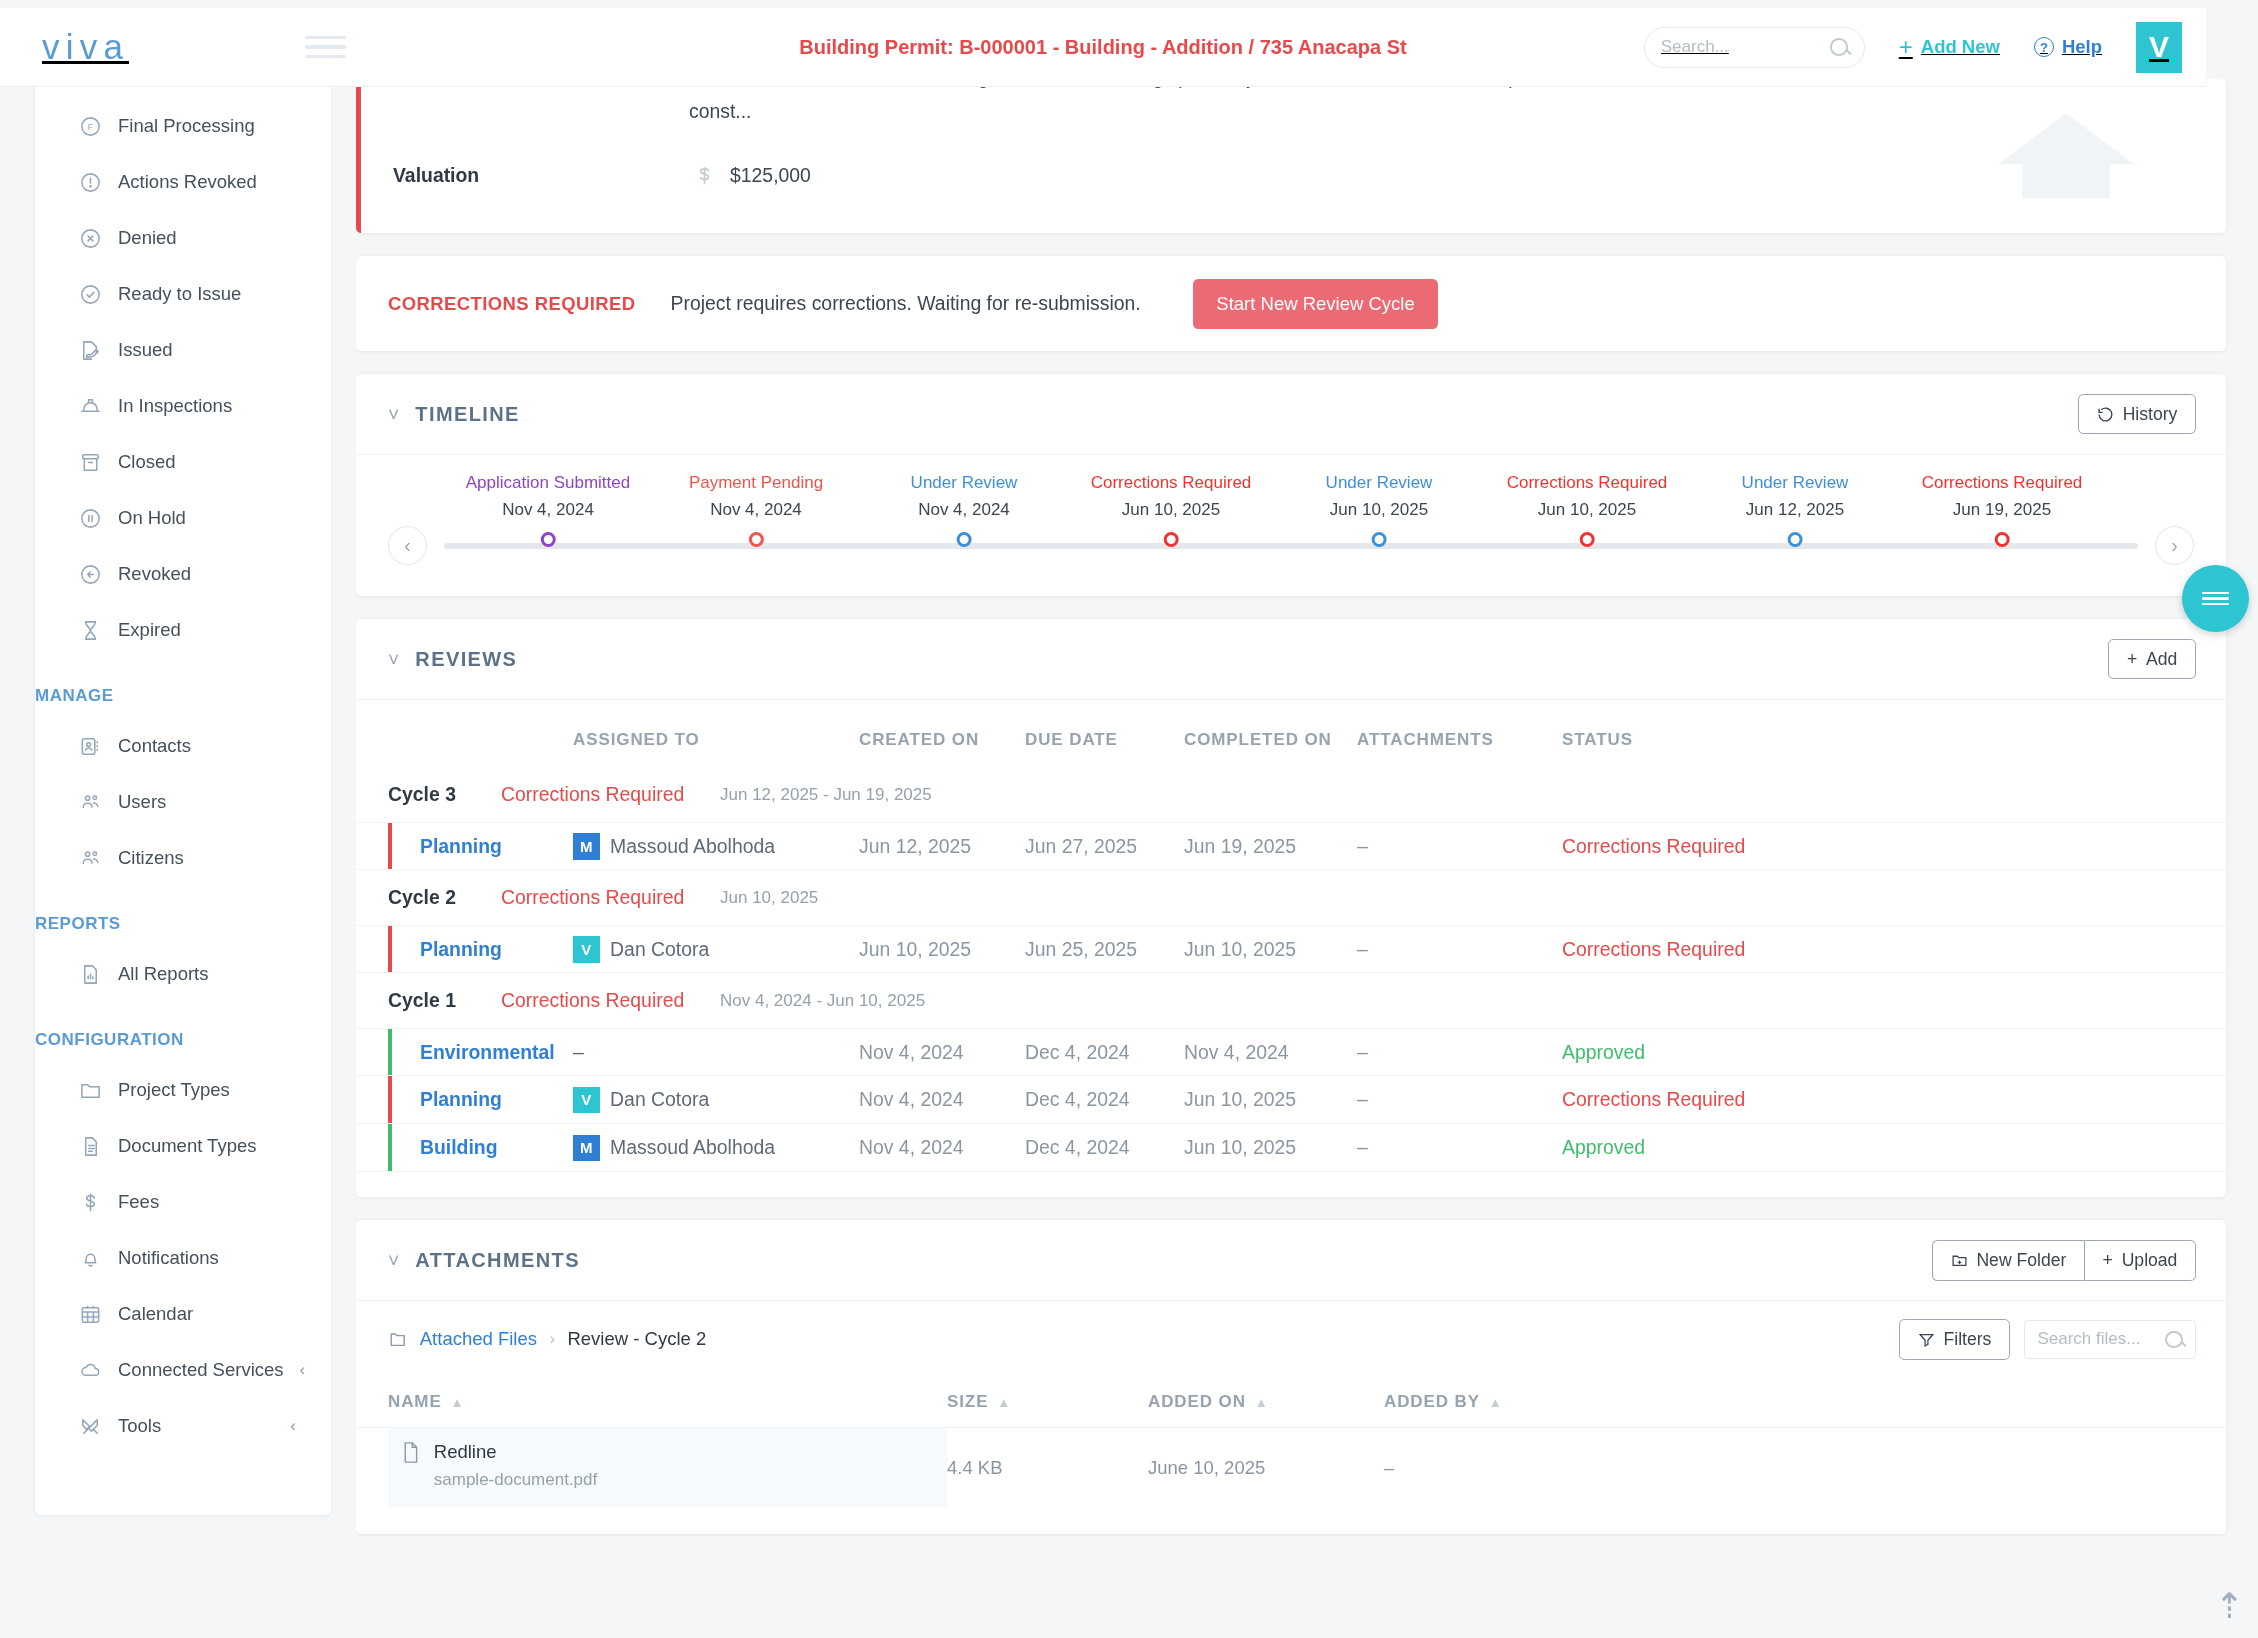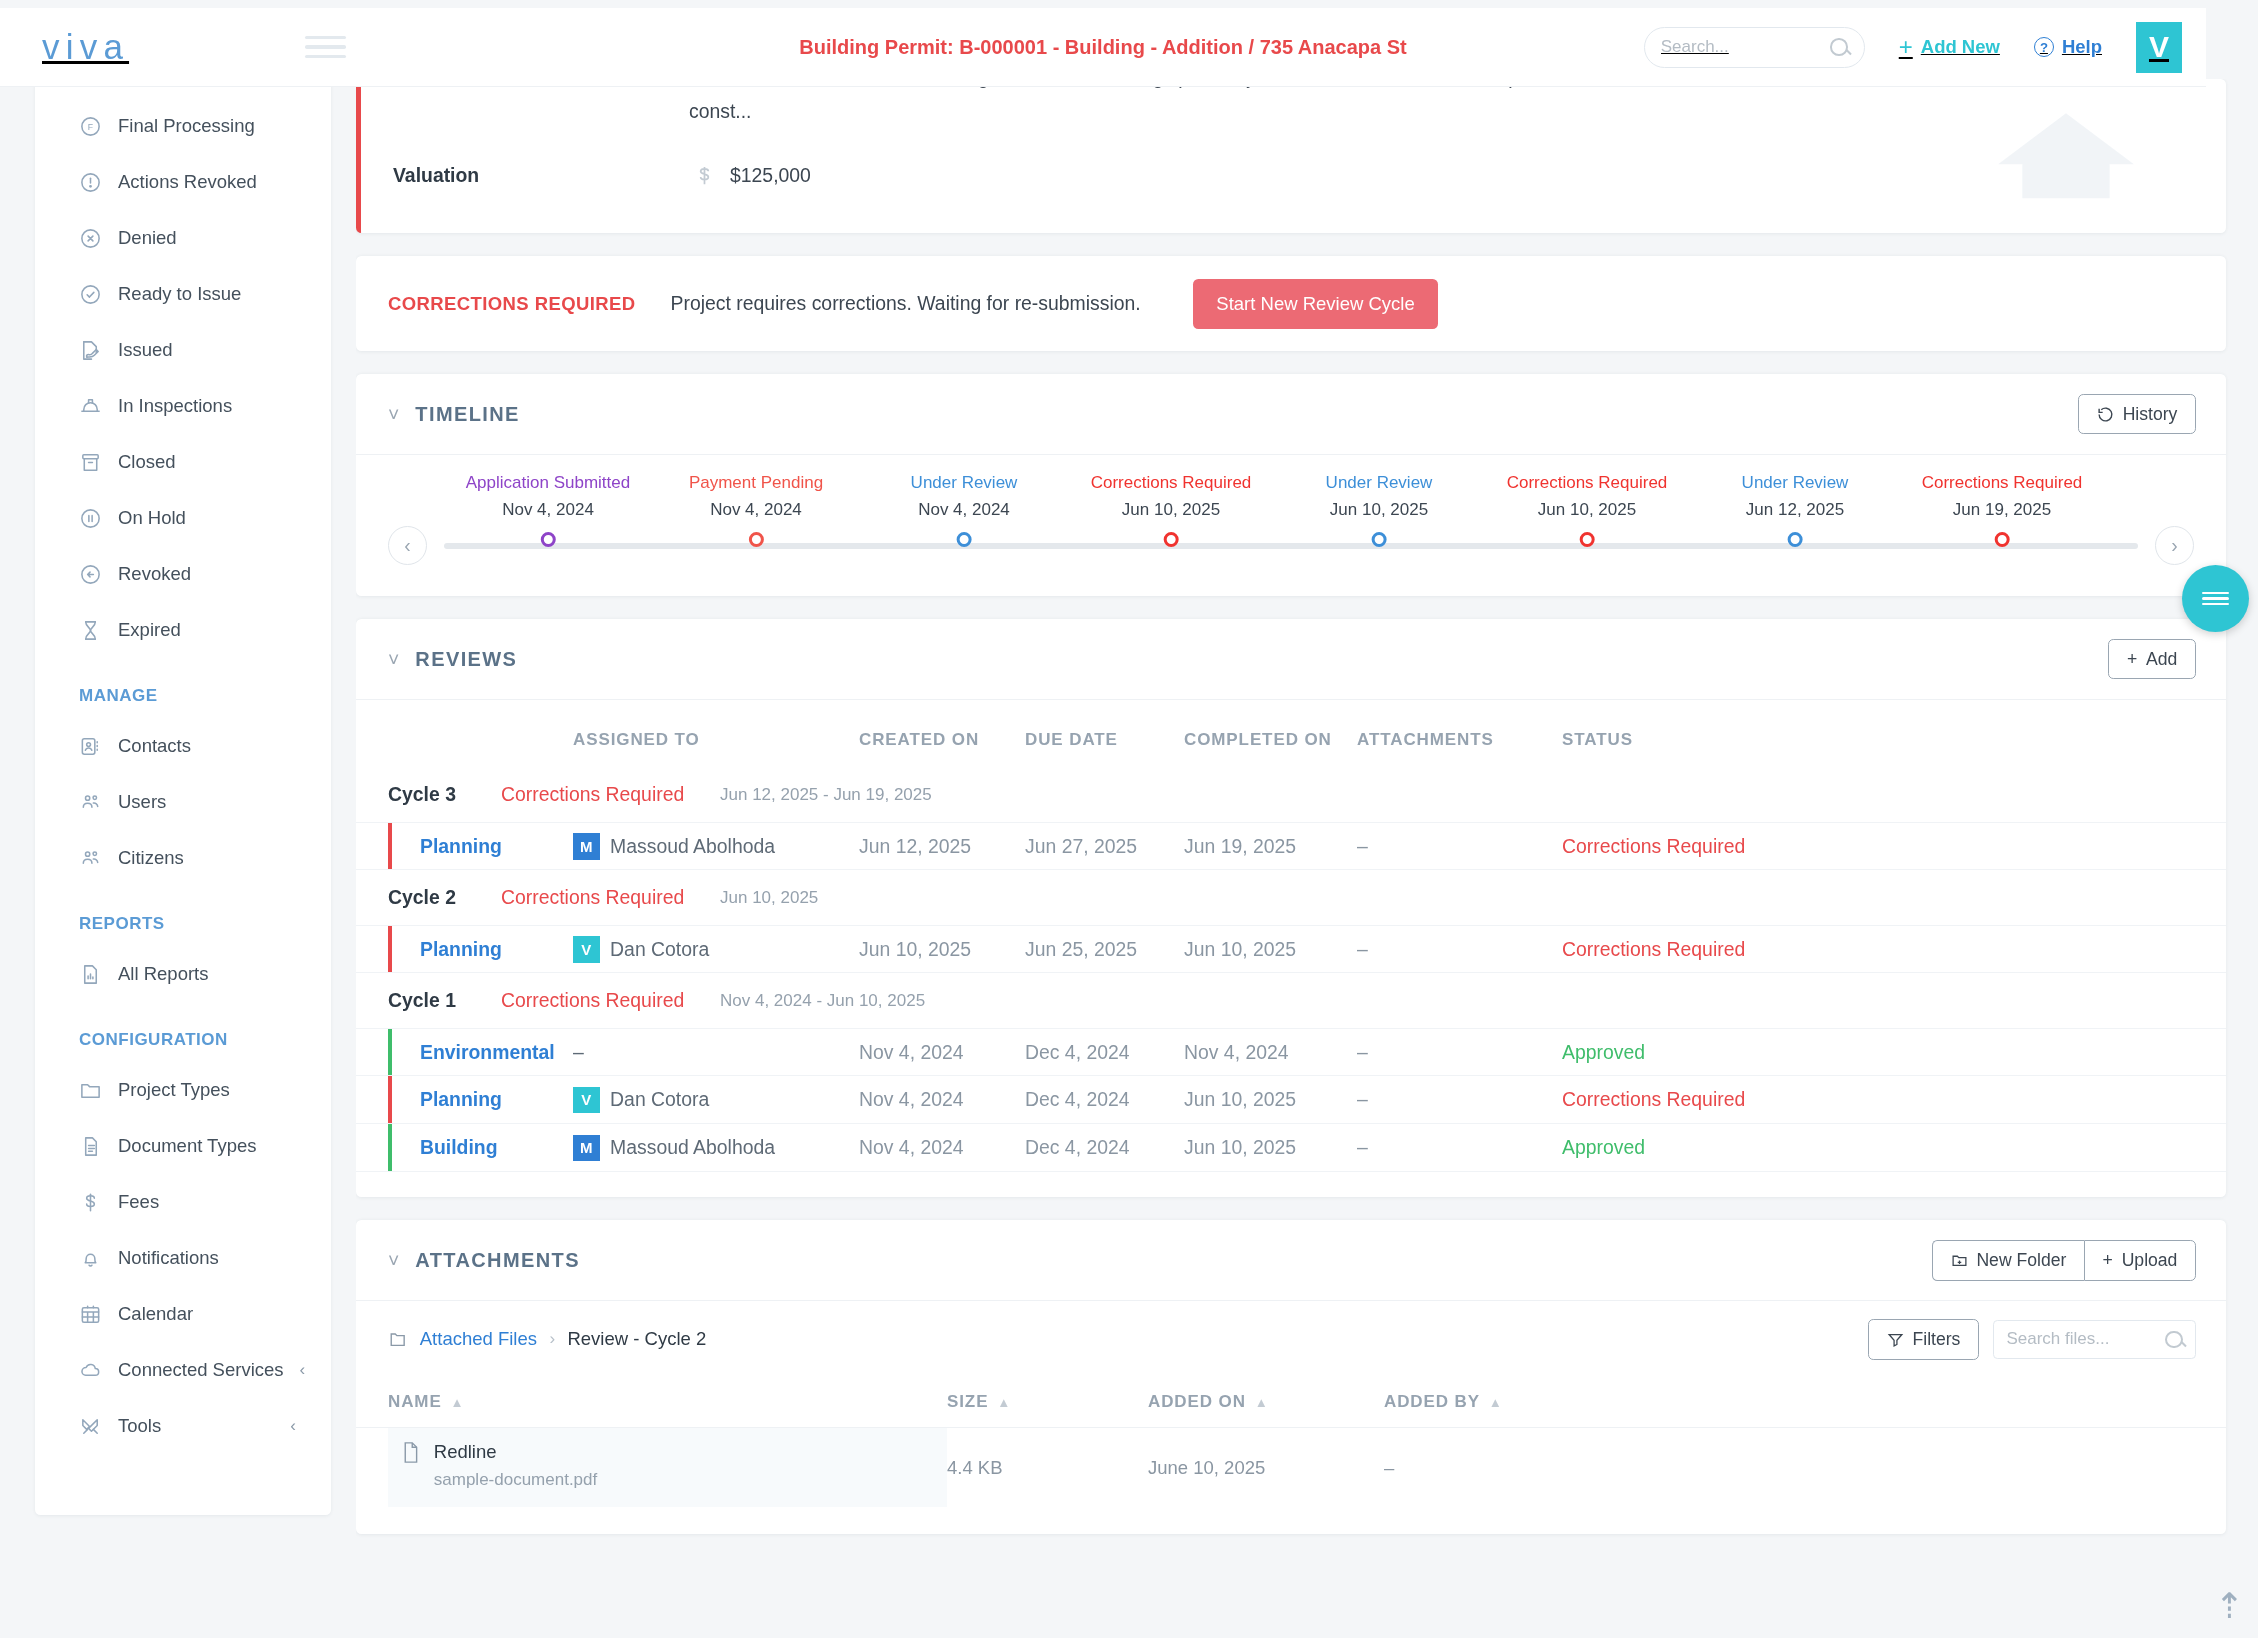--- a/index.html
+++ b/index.html
@@ -60,21 +60,21 @@
     overflow: hidden; z-index: 30;
   }
   .nav-item {
     display: flex; align-items: center; height: 56px; padding-left: 44px;
     gap: 16px; color: #44505c; font-size: 18.5px; cursor: pointer; position: relative;
   }
   .nav-item .lbl { white-space: nowrap; }
   .nav-item .chev-r { margin-left: auto; margin-right: 35px; color: #8a99a8; font-size: 17px; }
   .sect-title {
     color: #5b9bd5; font-weight: bold; font-size: 17px; letter-spacing: 0.5px;
-    padding-left: 44px; margin-top: 23px; margin-bottom: 7px; height: 30px; display:flex; align-items:center;
+    margin-top: 23px; margin-bottom: 7px; height: 30px; display:flex; align-items:center;
   }
   .ico { width: 23px; height: 23px; flex: none; display: block; }
 
   
   .main {
     position: absolute; top: 79px; left: 356px; width: 1902px; height: 1559px;
     overflow: hidden;
   }
   .card {
     background: #fff; border-radius: 5.3px; margin: 0 32px 23px 0;
@@ -171,21 +171,21 @@
   .h-assign{width:286px;} .h-created{width:166px;} .h-due{width:159px;}
   .h-comp{width:173px;} .h-att{width:205px;} .h-dept{width:185px; padding-left:32px;}
 
   
   .breadcrumb { display: flex; align-items: center; height: 76px; padding: 0 30px 0 32px; gap: 12.4px; }
   .bc-link { color: #2f7fd4; font-size: 18.5px; cursor: pointer; }
   .bc-sep { color: #b7c0c9; font-size: 17px; }
   .bc-cur { color: #2f3a45; font-size: 18.5px; }
   .bc-right { margin-left: auto; display: flex; gap: 14px; align-items: center; }
   .filesearch {
-    width: 203px; height: 39px; border: 0.9px solid #e2e8ee; border-radius: 4.4px;
+    width: 172px; height: 39px; border: 0.9px solid #e2e8ee; border-radius: 4.4px;
     display: flex; align-items: center; padding: 0 12.4px; background: #fff;
   }
   .filesearch input { border: 0; outline: none; font-size: 17px; color: #8a949d; width: 100%; background: transparent; font-family: "Liberation Sans", sans-serif; }
   .filesearch input::placeholder { color: #b4bcc4; }
   .at-headrow {
     display: flex; align-items: center; height: 51px; padding: 0 32px;
     color: #96a3b0; font-weight: bold; font-size: 17px; letter-spacing: 0.9px;
     border-bottom: 0.9px solid #eef1f4;
   }
   .sortic { color: #c3cbd3; font-size: 13.2px; margin-left: 8.8px; }

